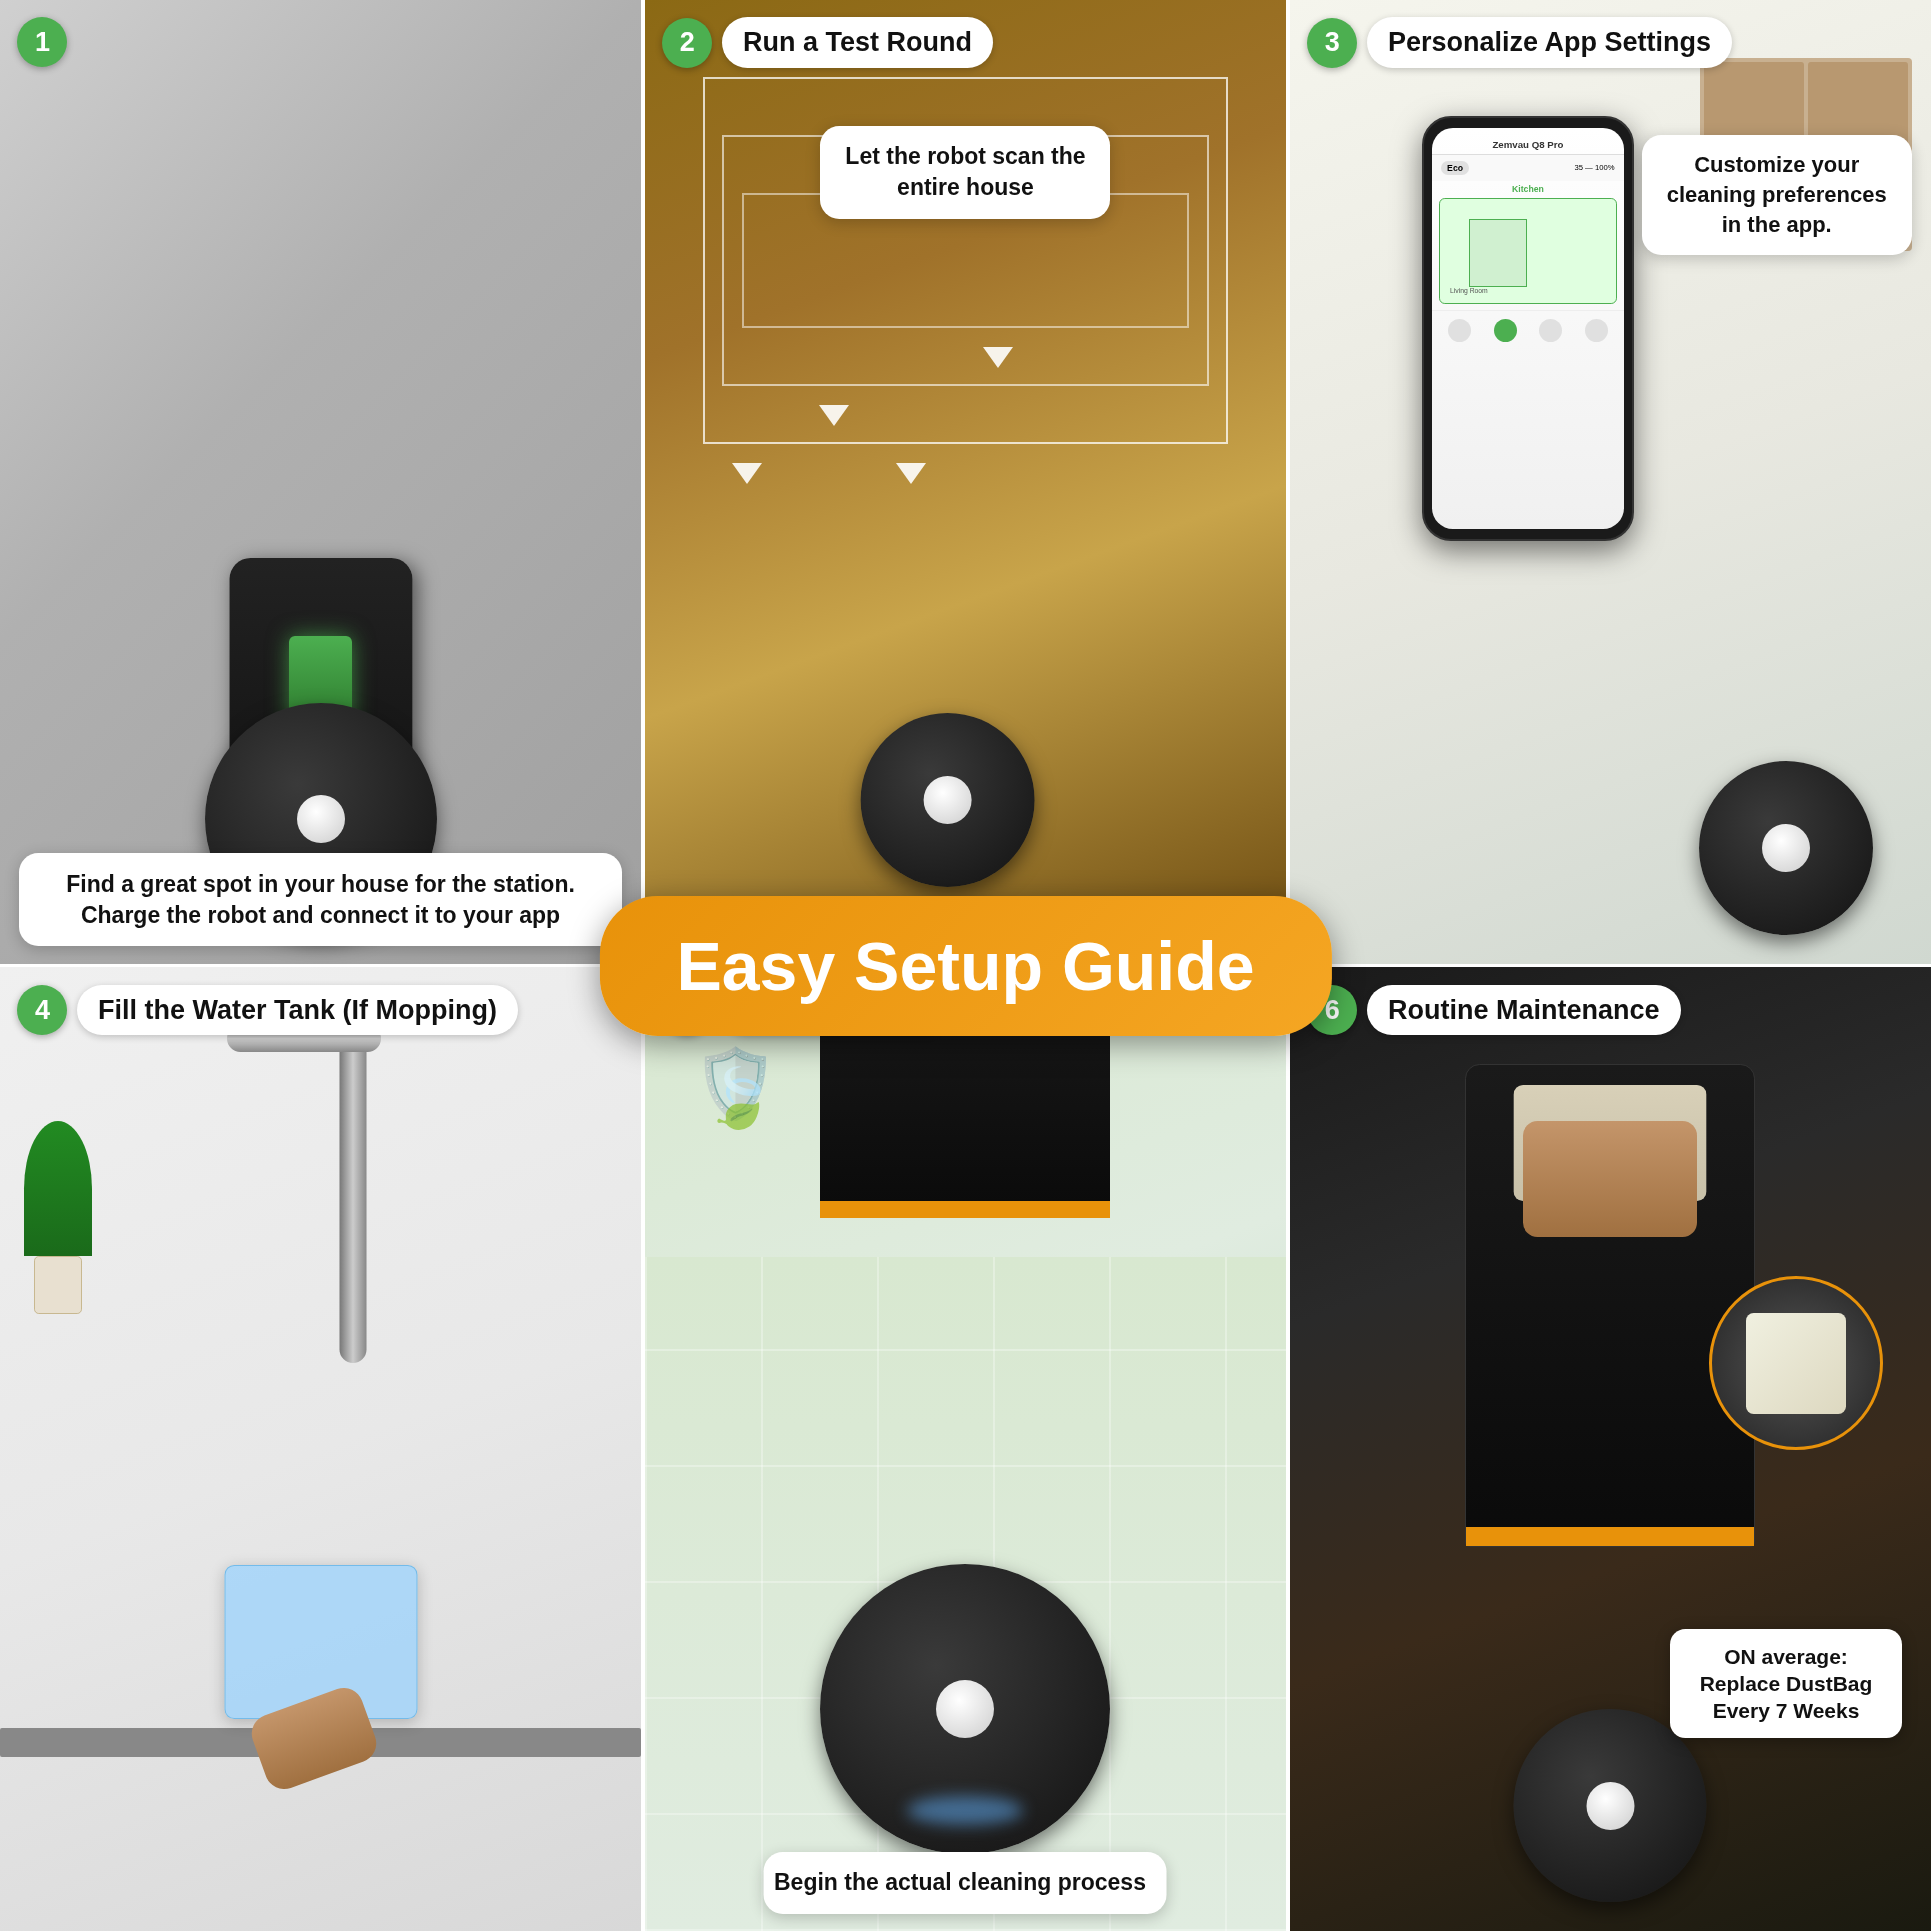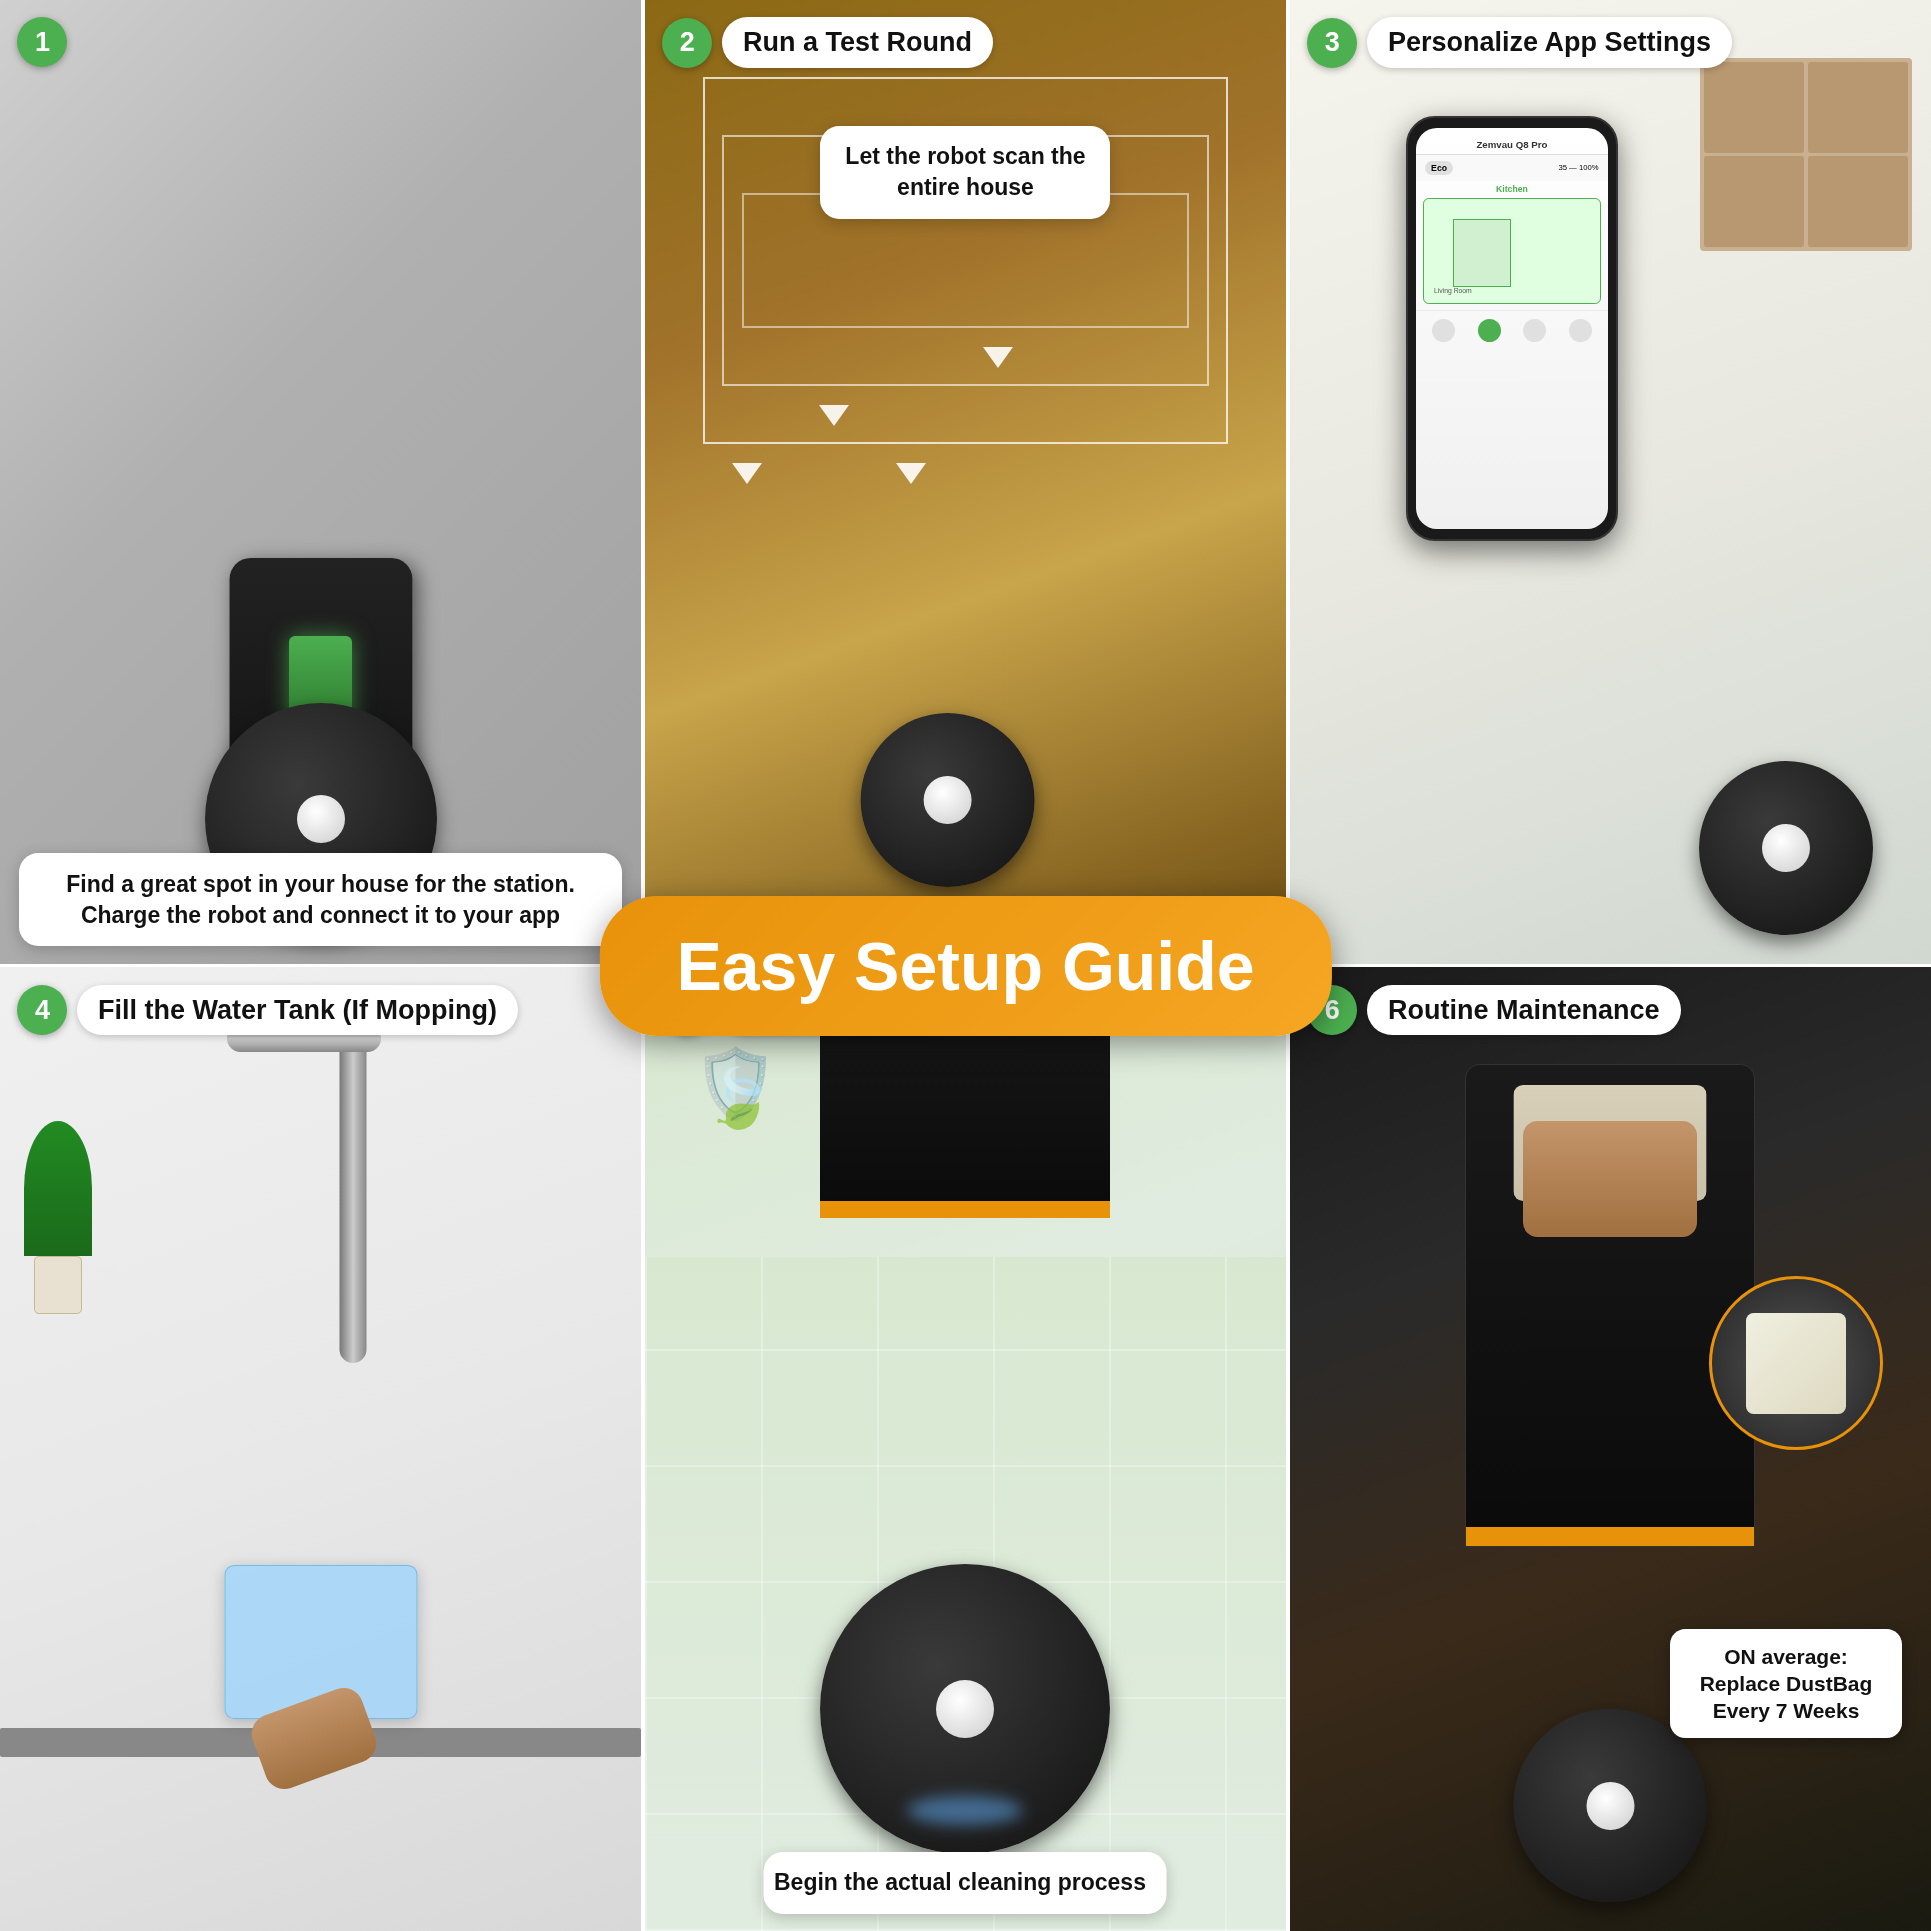--- a/index.html
+++ b/index.html
@@ -335,21 +335,21 @@
 
     <div style="position:absolute;top:0;left:0;right:0;bottom:0;background:linear-gradient(160deg,#f5f5ed 0%,#e8e8e0 50%,#d0d8d0 100%);"></div>
 
     <div style="position:absolute;top:58px;right:19.3px;width:212px;height:193px;background:#c8b090;border-radius:3.9px;display:grid;grid-template-columns:1fr 1fr;gap:3.9px;padding:3.9px;">
       <div style="background:#b89870;border-radius:2.9px;"></div>
       <div style="background:#b89870;border-radius:2.9px;"></div>
       <div style="background:#b89870;border-radius:2.9px;"></div>
       <div style="background:#b89870;border-radius:2.9px;"></div>
     </div>
 
-    <div class="phone-mockup" style="top:116px;left:116px;">
+    <div class="phone-mockup" style="top:116px;left:132px;">
       <div class="phone-screen">
 
         <div style="padding:11.6px 9.7px 3.9px;font-size:9.7px;font-weight:bold;text-align:center;color:#333;border-bottom:1px solid #ddd;">Zemvau Q8 Pro</div>
 
         <div style="display:flex;align-items:center;justify-content:space-between;padding:5.8px 9.7px;font-size:8.7px;background:#f9f9f9;">
           <span style="background:#e0e0e0;padding:1.9px 5.8px;border-radius:7.7px;font-weight:bold;">Eco</span>
           <span style="font-size:7.7px;">35 — 100%</span>
         </div>
 
         <div style="text-align:center;font-size:8.7px;font-weight:bold;color:#4CAF50;padding:3.9px;">Kitchen</div>
@@ -365,20 +365,21 @@
           <div style="width:23px;height:23px;border-radius:50%;background:#e0e0e0;"></div>
           <div style="width:23px;height:23px;border-radius:50%;background:#e0e0e0;"></div>
         </div>
       </div>
     </div>
 
     <div class="robot-vacuum" style="bottom:29px;right:58px;width:174px;height:174px;">
       <div class="robot-center-btn"></div>
     </div>
 
+    <div class="callout" style="top:135px;right:19.3px;max-width:270px;font-size:22px;">Customize your cleaning preferences in the app.</div>
   </div>
 
   <div class="cell cell-4">
 
     <div class="step-badge">
       <div class="step-number">4</div>
       <div class="step-title">Fill the Water Tank (If Mopping)</div>
     </div>
 
     <div style="position:absolute;top:0;left:0;right:0;bottom:0;background:linear-gradient(160deg,#f0f0f0 0%,#e8e8e8 50%,#d8d8d8 100%);"></div>

